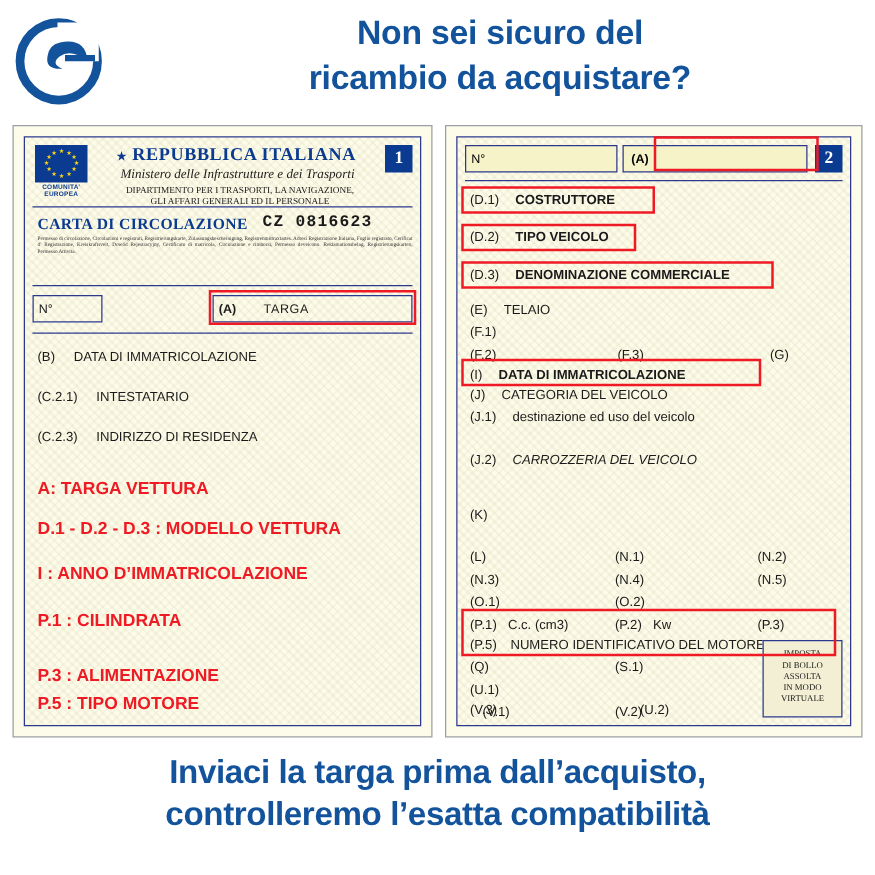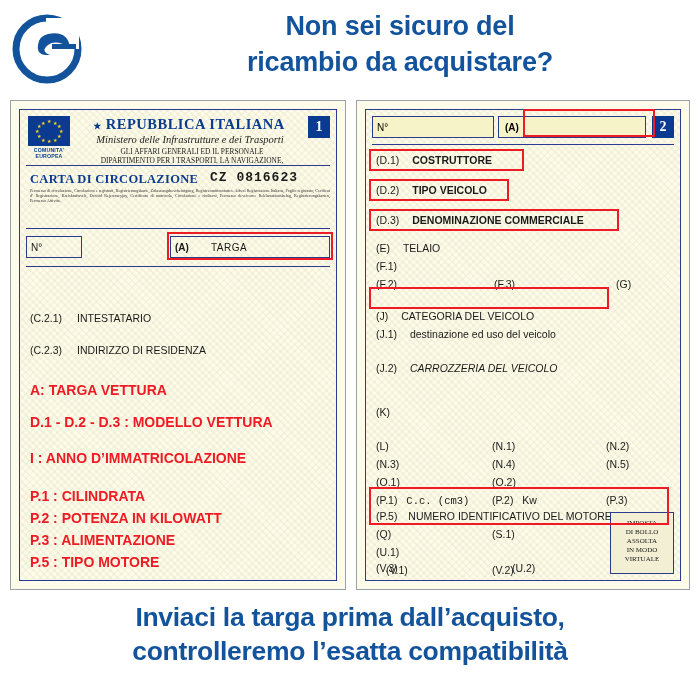--- a/index.html
+++ b/index.html
@@ -349,22 +349,22 @@
         </div>
         <div class="eu-caption">COMUNITA’</div>
         <div class="eu-caption" style="margin-top:0;">EUROPEA</div>
       </div>
 
       <div class="rep-title">
         <span class="rep-star">★</span><span>REPUBBLICA ITALIANA</span>
       </div>
       <div class="min-title">Ministero delle Infrastrutture e dei Trasporti</div>
       <div class="dept-line">
+        <div>DIPARTIMENTO PER I TRASPORTI, LA NAVIGAZIONE,</div>
         <div>GLI AFFARI GENERALI ED IL PERSONALE</div>
-        <div>DIPARTIMENTO PER I TRASPORTI, LA NAVIGAZIONE,</div>
       </div>
       <div class="corner-num">1</div>
 
       <div class="hr-blue" style="top:55px;"></div>
 
       <div class="carta-title">CARTA DI CIRCOLAZIONE</div>
       <div class="carta-num">CZ 0816623</div>
 
       <div class="fineprint">Permesso di circolazione, Circolazioni e registrati, Registrierungskarte, Zulassungsbescheinigung, Registrenmittraxtattes. Adresi Registrazione Italiana, Foglio registrato, Cerificat d’ Registrazione, Kreiskraftsvelt, Dowód Rejestracyjny, Certificato di matricola, Circolazione e rimborsi, Permesso deveicono. Reklamationsbelag, Registrierungskarten, Permesso Attivita.</div>
 
@@ -373,34 +373,37 @@
       <div class="nbox" style="left:6px; top:126px; width:56px; height:22px;">
         <span>N°</span>
       </div>
       <div class="nbox" style="left:150px; top:126px; width:160px; height:22px;">
         <span style="font-weight:bold;">(A)</span>
         <span style="margin-left:22px; letter-spacing:0.5px;">TARGA</span>
       </div>
 
       <div class="hr-blue" style="top:156px;"></div>
 
+      <div class="fld" style="left:10px; top:170px;">
+        <span>(B)</span>
+        <span style="margin-left:12px;">DATA DI IMMATRICOLAZIONE</span>
+      </div>
       <div class="fld" style="left:10px; top:202px;">
         <span>(C.2.1)</span>
         <span style="margin-left:12px;">INTESTATARIO</span>
       </div>
       <div class="fld" style="left:10px; top:234px;">
         <span>(C.2.3)</span>
         <span style="margin-left:12px;">INDIRIZZO DI RESIDENZA</span>
       </div>
 
       <div class="legend" style="left:10px; top:272px;">A: TARGA VETTURA</div>
       <div class="legend" style="left:10px; top:304px;">D.1 - D.2 - D.3 : MODELLO VETTURA</div>
       <div class="legend" style="left:10px; top:340px;">I : ANNO D’IMMATRICOLAZIONE</div>
       <div class="legend" style="left:10px; top:378px;">P.1 : CILINDRATA</div>
-      <div class="legend" style="left:10px; top:400px;">P.2 : POTENZA IN KILOWATT</div>
       <div class="legend" style="left:10px; top:422px;">P.3 : ALIMENTAZIONE</div>
       <div class="legend" style="left:10px; top:444px;">P.5 :  TIPO MOTORE</div>
     </div>
 
     <div class="redbox" style="left:156px; top:131px; width:166px; height:28px;"></div>
   </div>
 
   <div class="doc doc-right">
     <div class="doc-inner">
 
@@ -428,20 +431,24 @@
       </div>
       <div class="rlab" style="left:10px; top:132px;">
         <span>(E)</span>
         <span style="margin-left:10px;">TELAIO</span>
       </div>
       <div class="rlab" style="left:10px; top:150px;">(F.1)</div>
       <div class="rlab" style="left:10px; top:168px;">(F.2)</div>
       <div class="rlab" style="left:128px; top:168px;">(F.3)</div>
       <div class="rlab" style="left:250px; top:168px;">(G)</div>
 
+      <div class="rlab" style="left:10px; top:184px;">
+        <span>(I)</span>
+        <span style="margin-left:10px; font-weight:bold;">DATA DI IMMATRICOLAZIONE</span>
+      </div>
       <div class="rlab" style="left:10px; top:200px;">
         <span>(J)</span>
         <span style="margin-left:10px;">CATEGORIA DEL VEICOLO</span>
       </div>
       <div class="rlab" style="left:10px; top:218px;">
         <span>(J.1)</span>
         <span style="margin-left:10px;">destinazione ed uso del veicolo</span>
       </div>
       <div class="rlab" style="left:10px; top:252px;">
         <span>(J.2)</span>
@@ -453,21 +460,21 @@
       <div class="rlab" style="left:126px; top:330px;">(N.1)</div>
       <div class="rlab" style="left:240px; top:330px;">(N.2)</div>
       <div class="rlab" style="left:10px; top:348px;">(N.3)</div>
       <div class="rlab" style="left:126px; top:348px;">(N.4)</div>
       <div class="rlab" style="left:240px; top:348px;">(N.5)</div>
       <div class="rlab" style="left:10px; top:366px;">(O.1)</div>
       <div class="rlab" style="left:126px; top:366px;">(O.2)</div>
 
       <div class="rlab" style="left:10px; top:384px;">
         <span>(P.1)</span>
-        <span style="margin-left:6px;font-family:Liberation Mono, monospace;">C.c. (cm3)</span>
+        <span style="margin-left:6px;">C.c. (cm3)</span>
       </div>
       <div class="rlab" style="left:126px; top:384px;">
         <span>(P.2)</span>
         <span style="margin-left:6px;">Kw</span>
       </div>
       <div class="rlab" style="left:240px; top:384px;">(P.3)</div>
 
       <div class="rlab" style="left:10px; top:400px;">
         <span>(P.5)</span>
         <span style="margin-left:8px;">NUMERO IDENTIFICATIVO DEL MOTORE</span>

